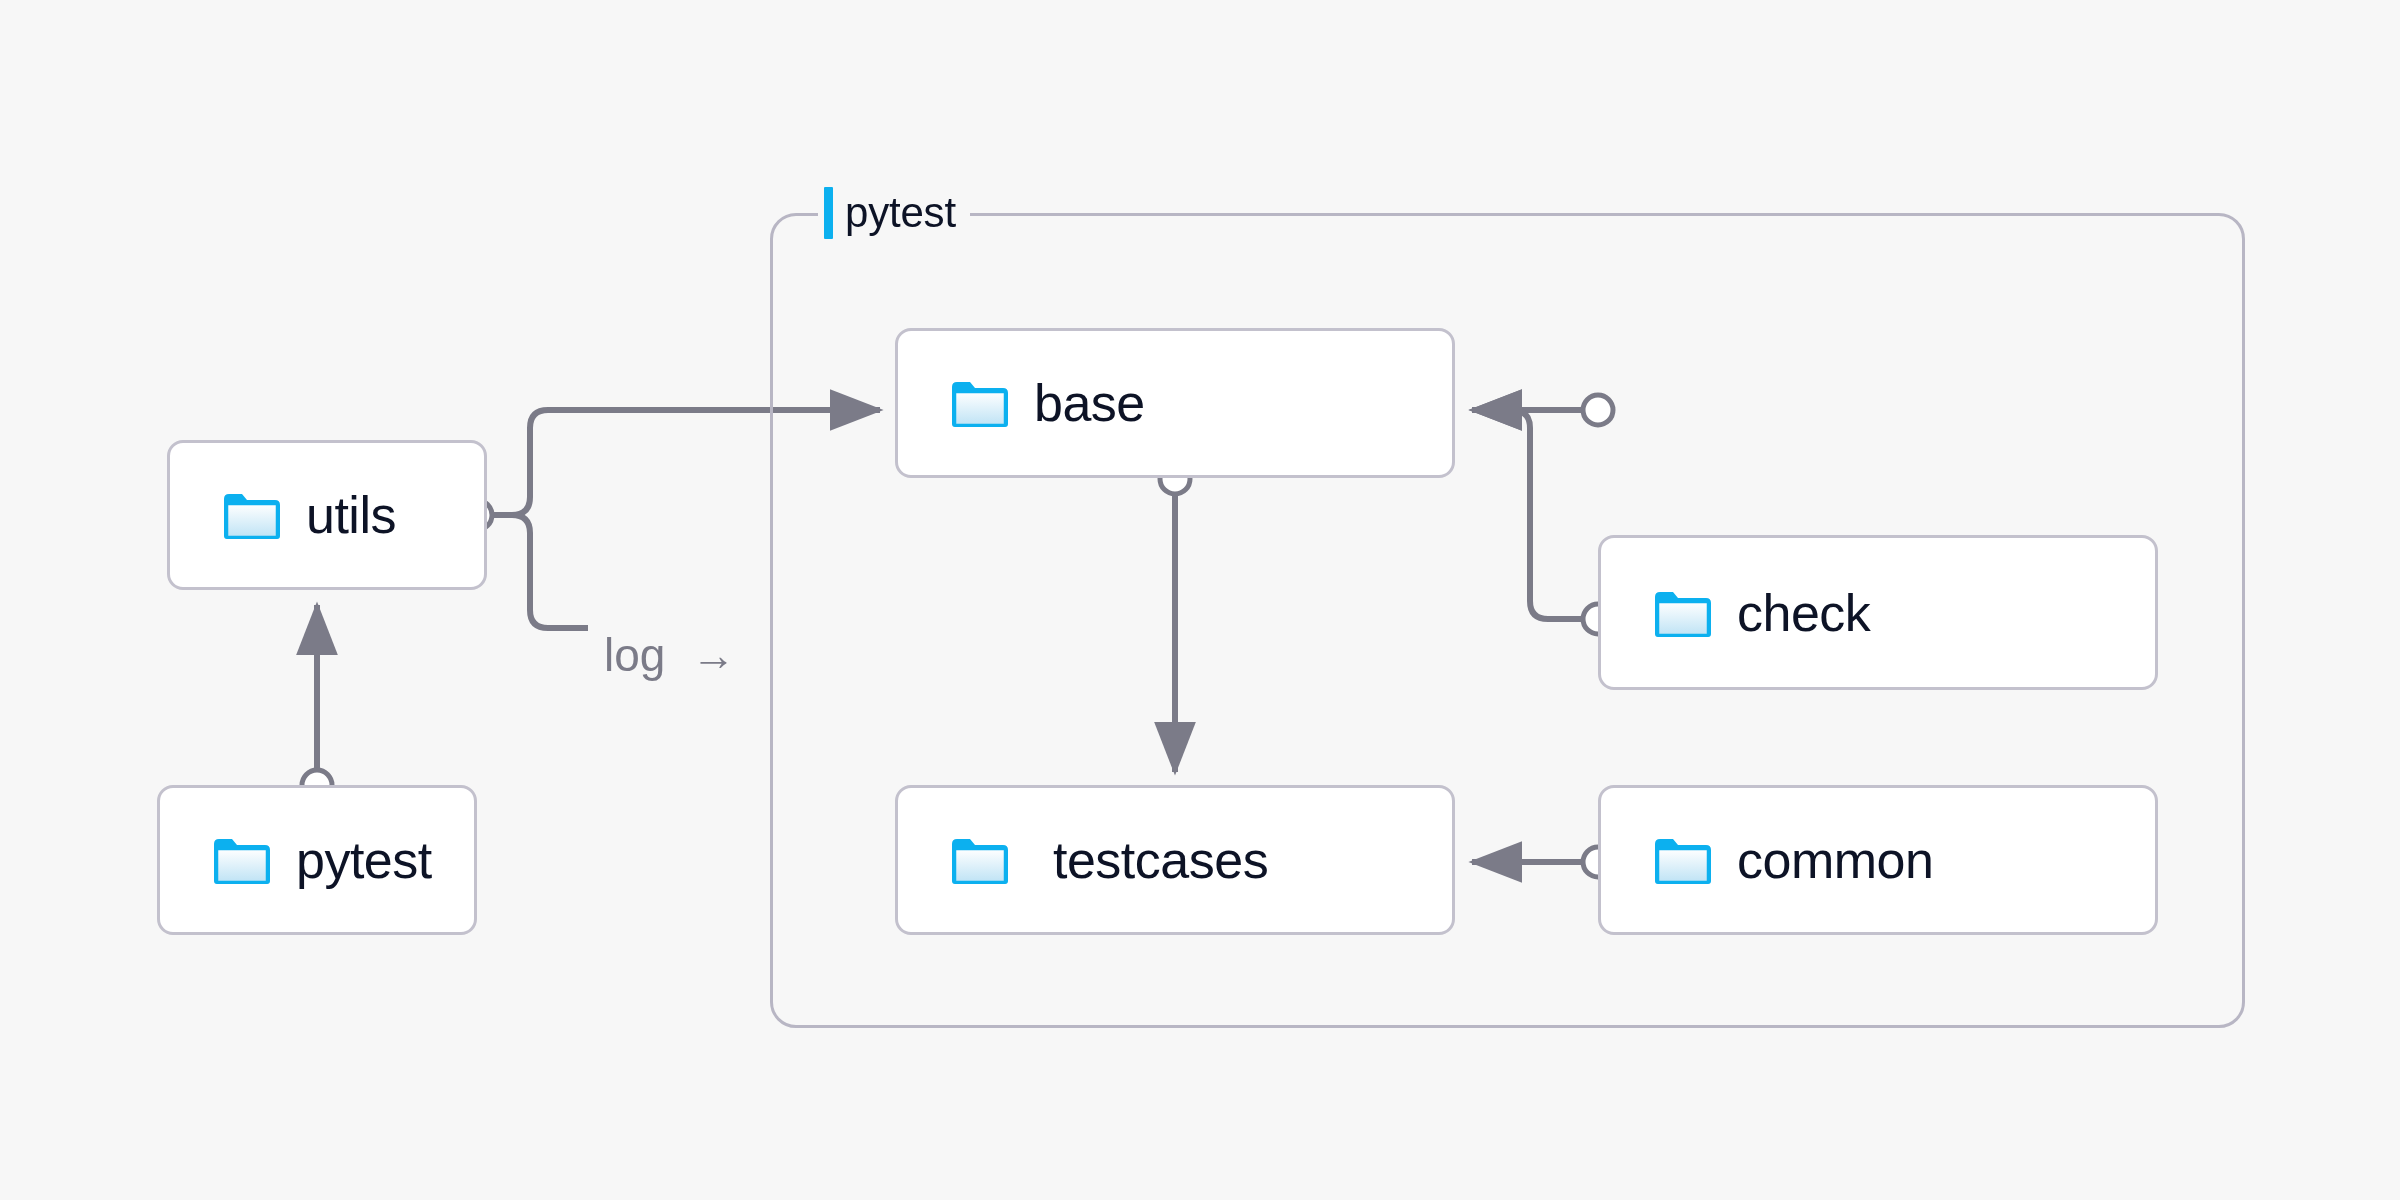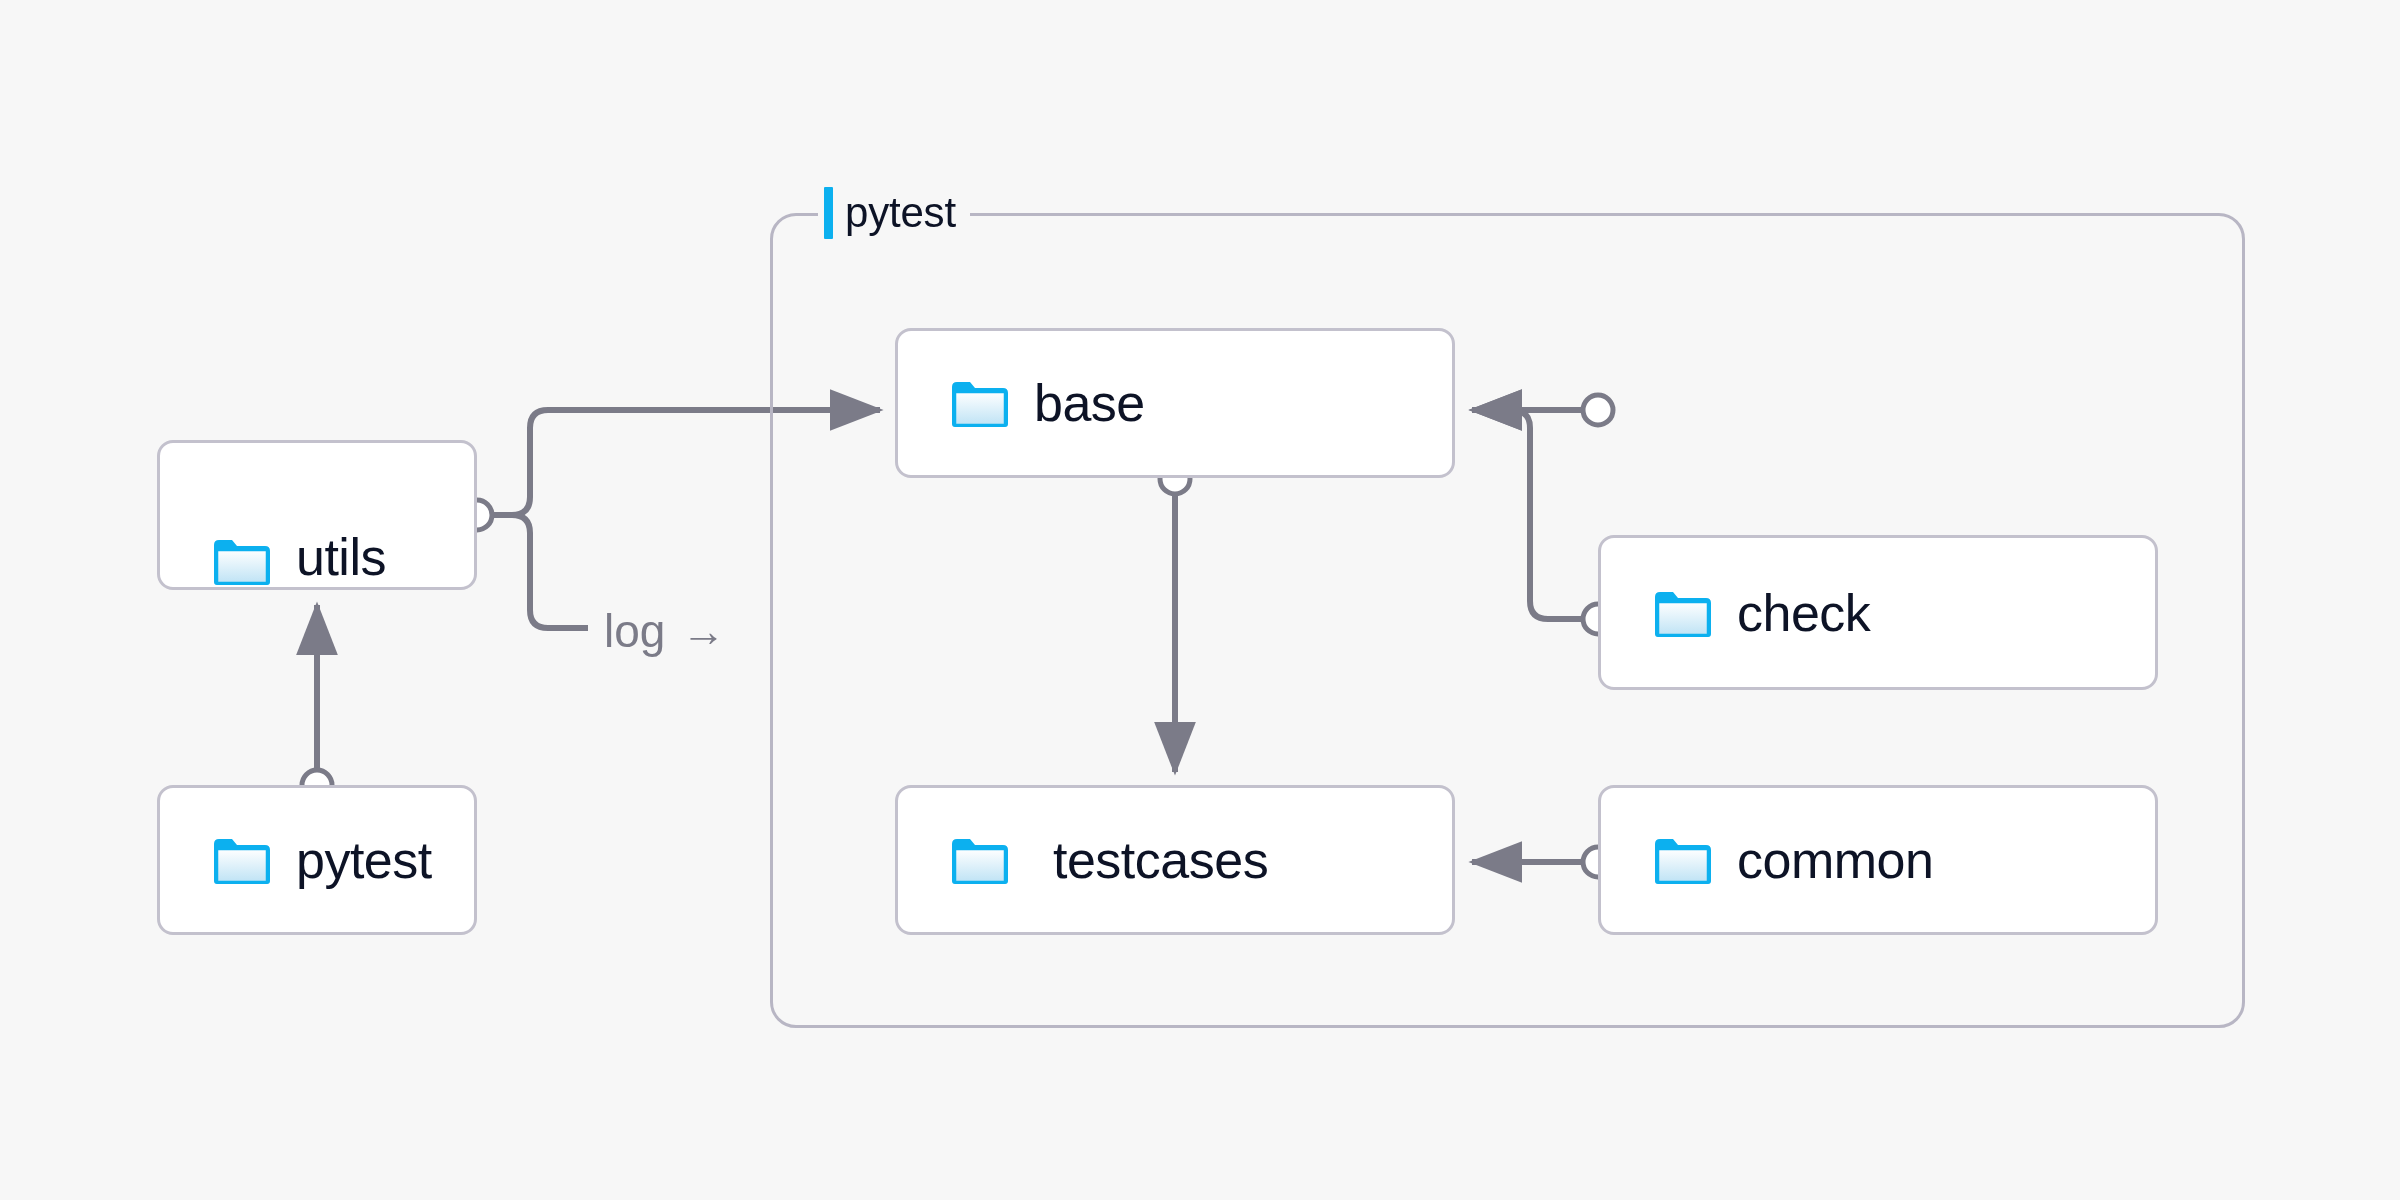--- a/index.html
+++ b/index.html
@@ -76,24 +76,25 @@
     flex: 0 0 auto;
     width: 60px;
     height: 52px;
     display: block;
   }
   
   .edge-label {
     position: absolute;
     display: flex;
     align-items: center;
-    gap: 16px;
+    gap: 26px;
     font-size: 46px;
     color: #7b7b88;
     white-space: nowrap;
+    margin-top: 24px;
   }
   .edge-label .arrow-glyph {
     font-size: 44px;
     color: #7b7b88;
     line-height: 1;
   }
 </style>
 </head>
 <body>
 
@@ -144,21 +145,21 @@
     <circle cx="1598" cy="619" r="15" fill="#ffffff" stroke="#7b7b88" stroke-width="5"></circle>
     <circle cx="1598" cy="862" r="15" fill="#ffffff" stroke="#7b7b88" stroke-width="5"></circle>
   </svg>
 
   <div class="group" style="left:770px; top:213px; width:1475px; height:815px;"></div>
   <div class="group-label" style="left:818px; top:185px;">
     <span class="bar"></span>
     <span class="gtext">pytest</span>
   </div>
 
-  <div class="node" style="left:157px; top:440px; width:320px; height:150px;align-items:flex-end;">
+  <div class="node" style="left:167px; top:440px; width:320px; height:150px;">
     <svg class="folder-icon" viewBox="0 0 60 52" xmlns="http://www.w3.org/2000/svg">
       <path d="M2 10 Q2 5 7 5 L20 5 L25 11 L53 11 Q58 11 58 16 L58 47 Q58 50 55 50 L5 50 Q2 50 2 47 Z" fill="#0cb0ef"></path>
       <rect x="5" y="15" width="50" height="33" fill="url(#folderGrad)" stroke="#0cb0ef" stroke-width="2.5"></rect>
     </svg>
     <span class="node-label">utils</span>
   </div>
 
   <div class="node" style="left:157px; top:785px; width:320px; height:150px;">
     <svg class="folder-icon" viewBox="0 0 60 52" xmlns="http://www.w3.org/2000/svg">
       <path d="M2 10 Q2 5 7 5 L20 5 L25 11 L53 11 Q58 11 58 16 L58 47 Q58 50 55 50 L5 50 Q2 50 2 47 Z" fill="#0cb0ef"></path>

